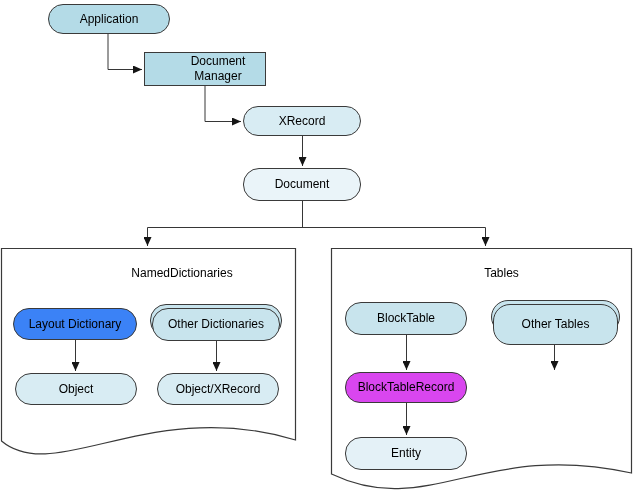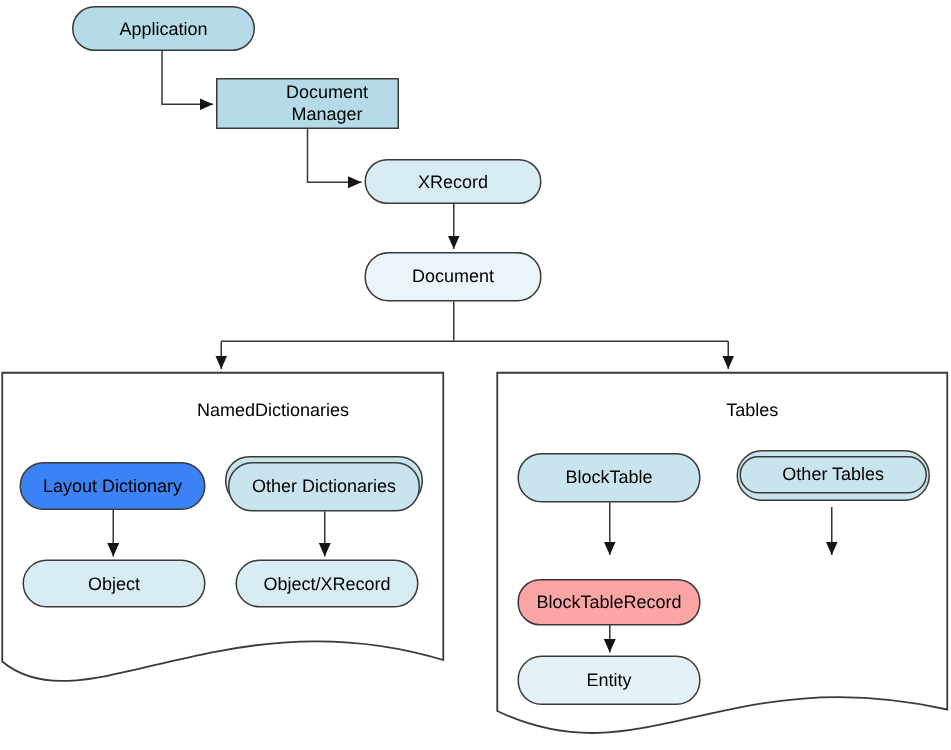--- a/index.html
+++ b/index.html
@@ -102,20 +102,20 @@
   <div class="stack-back" style="left: 150px; top: 304px; width: 132px; height: 33px; border-radius: 16px; background-color: rgb(200, 228, 237);"></div>
   <div class="node" style="left: 152px; top: 308px; width: 128px; height: 33px; border-radius: 16px; background-color: rgb(200, 228, 237);">Other Dictionaries</div>
 
   <div class="node" style="left: 15px; top: 373px; width: 122px; height: 32px; border-radius: 16px; background-color: rgb(216, 236, 243);">Object</div>
 
   <div class="node" style="left: 157px; top: 373px; width: 122px; height: 32px; border-radius: 16px; background-color: rgb(216, 236, 243);">Object/XRecord</div>
 
   <div class="node" style="left: 345px; top: 302px; width: 122px; height: 33px; border-radius: 16px; background-color: rgb(200, 228, 237);">BlockTable</div>
 
   <div class="stack-back" style="left: 491px; top: 300px; width: 129px; height: 34px; border-radius: 17px; background-color: rgb(200, 228, 237);"></div>
-  <div class="node" style="left: 493px; top: 304px; width: 125px; height: 25px; border-radius: 17px; background-color: rgb(200, 228, 237);">Other Tables</div>
+  <div class="node" style="left: 493px; top: 304px; width: 125px; height: 41px; border-radius: 17px; background-color: rgb(200, 228, 237);">Other Tables</div>
 
-  <div class="node" style="left: 345px; top: 372px; width: 122px; height: 31px; border-radius: 15px; background-color: #fca5a5; margin-top: 14px;">BlockTableRecord</div>
+  <div class="node" style="left: 345px; top: 372px; width: 122px; height: 31px; border-radius: 15px; background-color: #d946ef;">BlockTableRecord</div>
 
 
   <div class="node" style="left: 345px; top: 437px; width: 122px; height: 33px; border-radius: 16px; background-color: rgb(228, 241, 247);">Entity</div>
 
 </div>
 
 </body></html>

